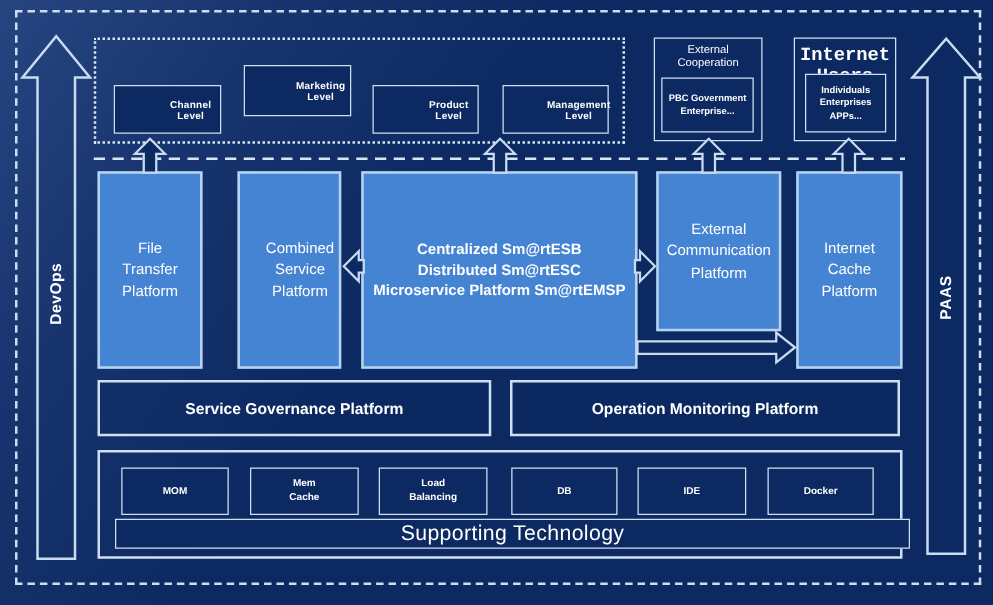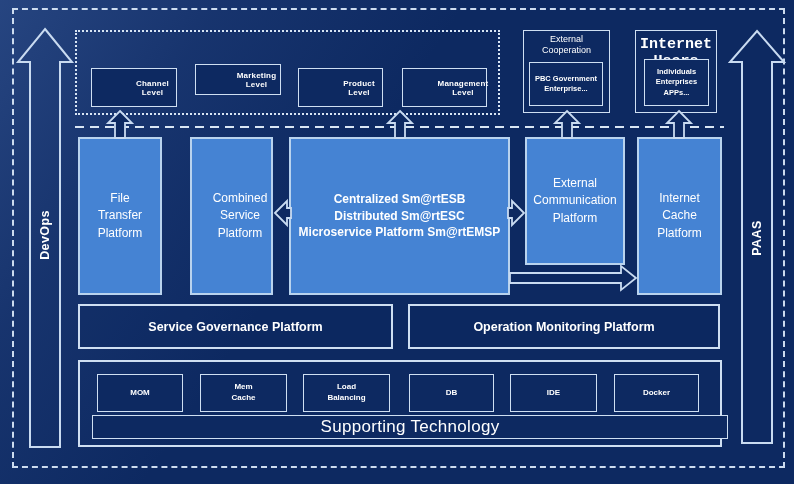--- a/index.html
+++ b/index.html
@@ -53,21 +53,21 @@
 
   <div class="rail-label" style="left:45px;top:235px;">DevOps</div>
 
   <div class="rail-label" style="left:757px;top:238px;">PAAS</div>
 
   <div class="abs group-dotted" style="left:75px;top:30px;width:425px;height:85px;"></div>
 
   <div class="abs darkbox-thin ctr lvl-label" style="left:91px;top:68px;width:86px;height:39px;">
     <span>Channel Level</span>
   </div>
-  <div class="abs darkbox-thin ctr lvl-label" style="left:195px;top:64px;width:86px;height:31px;">
+  <div class="abs darkbox-thin ctr lvl-label" style="left:195px;top:52px;width:86px;height:41px;">
     <span>Marketing Level</span>
   </div>
   <div class="abs darkbox-thin ctr lvl-label" style="left:298px;top:68px;width:85px;height:39px;">
     <span>Product Level</span>
   </div>
   <div class="abs darkbox-thin ctr lvl-label" style="left:402px;top:68px;width:85px;height:39px;">
     <span>Management Level</span>
   </div>
 
   <div class="abs darkbox-thin" style="left:523px;top:30px;width:87px;height:83px;">

